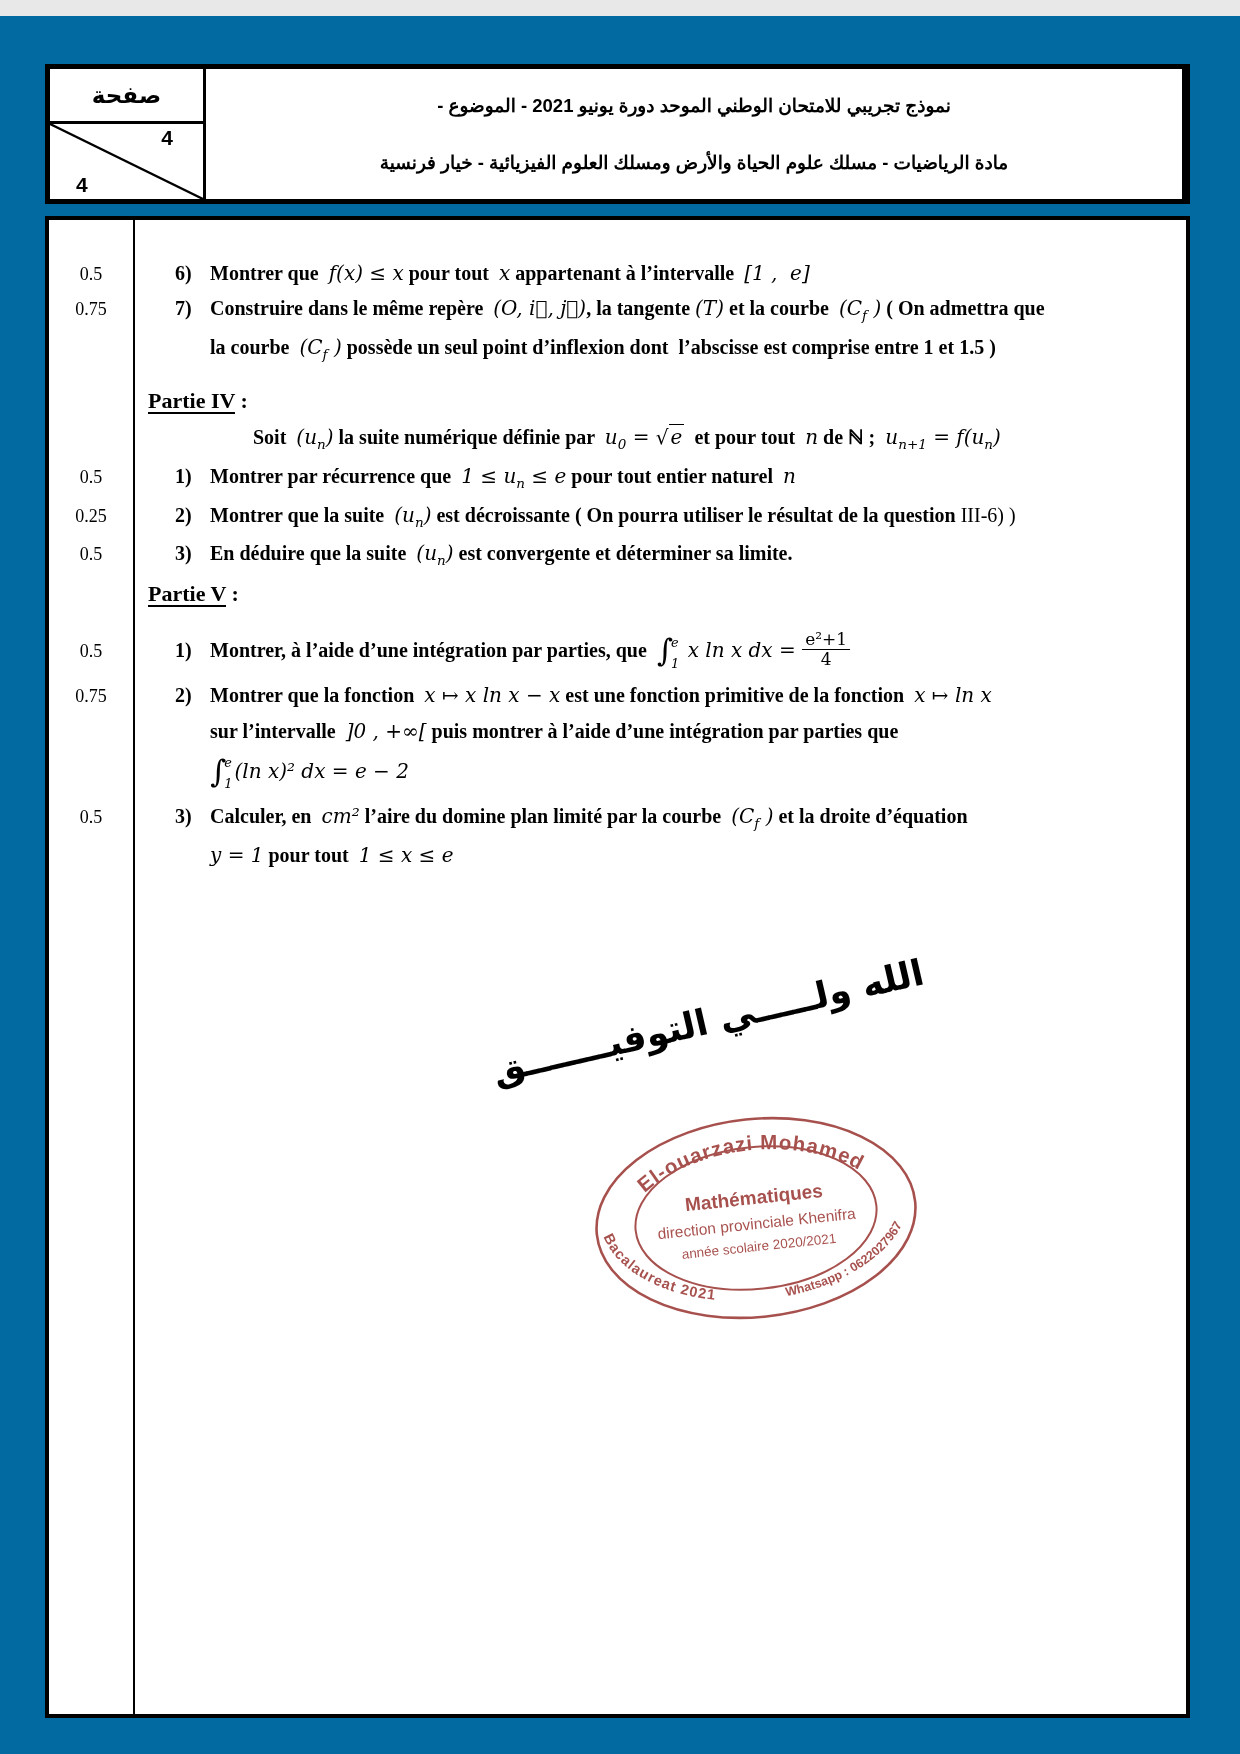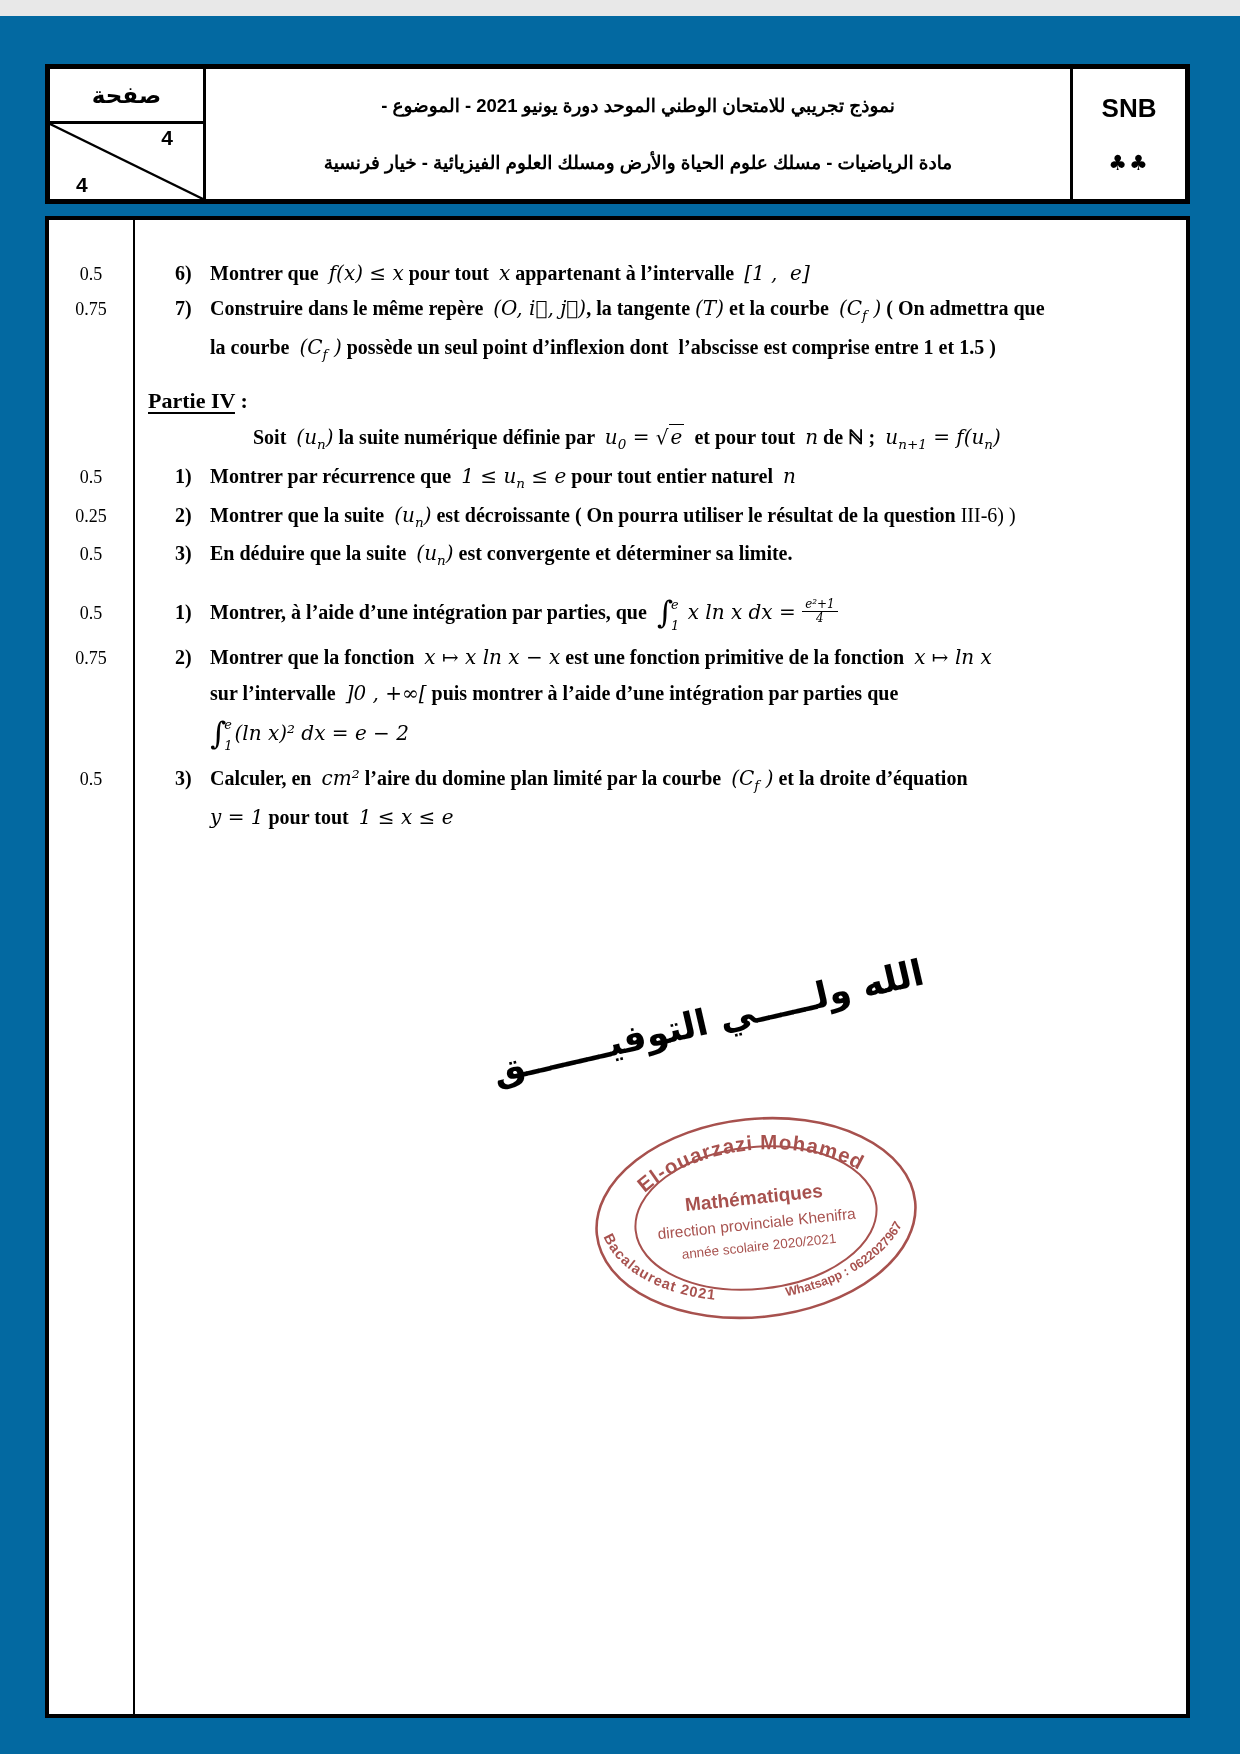--- a/index.html
+++ b/index.html
@@ -46,21 +46,21 @@
   .marker { display:inline-block; min-width:35px; font-weight:bold; }
   .section-title { font-size:22px; font-weight:bold; text-decoration:underline; text-decoration-thickness:2px; text-underline-offset:4px; }
   .section-colon { font-size:22px; font-weight:bold; }
 
   .seg-t { font-weight:bold; }
   .seg-r { font-weight:normal; }
   .seg-m { font-family:"DejaVu Serif", serif; font-style:italic; font-weight:normal; }
   .seg-sub { font-family:"DejaVu Serif", serif; font-style:italic; font-weight:normal;
     font-size:13.5px; vertical-align:-5px; }
   .frac { display:inline-block; vertical-align:middle; transform:translateY(-3px); text-align:center;
-    font-family:"DejaVu Serif", serif; font-style:italic; font-weight:normal; font-size:12px; line-height:1.12; }
+    font-family:"DejaVu Serif", serif; font-weight:normal; font-size:17px; line-height:1.12; }
   .frac .den { display:block; border-top:1.6px solid #000; }
   .frac .num { display:block; padding:0 3px; }
   .intg { white-space:nowrap; font-weight:normal; }
   .isym { font-family:"DejaVu Serif", serif; font-size:31px; vertical-align:middle; display:inline-block; transform:translateY(-2px); }
   .ibnd { display:inline-flex; flex-direction:column; justify-content:space-between; height:34px;
     vertical-align:middle; font-family:"DejaVu Serif", serif; font-style:italic; font-size:13px;
     line-height:1; margin-left:-2px; margin-right:2px; transform:translateY(0px); }
   .sqrt { font-family:"DejaVu Serif", serif; font-weight:normal; }
   .rsign { font-style:normal; }
   .rad { font-style:italic; border-top:1.7px solid #000; padding:0 2px; }
@@ -88,24 +88,20 @@
           <line x1="0" y1="0" x2="156" y2="77" stroke="#000" stroke-width="2.4"></line>
         </svg>
         <span class="num-top">4</span>
         <span class="num-bottom">4</span>
       </div>
     </div>
     <div class="h-cell3">
       <div>نموذج تجريبي للامتحان الوطني الموحد دورة يونيو 2021 - الموضوع -</div>
       <div>مادة الرياضيات - مسلك علوم الحياة والأرض ومسلك العلوم الفيزيائية - خيار فرنسية</div>
     </div>
-    <div class="h-cell4">
-      <span>SNB</span>
-      <span class="clubs">♣♣</span>
-    </div>
   </div>
 
   <div class="body-box">
     <div class="v-divider"></div>
     <div id="lines">
         <div class="row g1">
           <div class="score">0.5</div>
           <div class="lc"><span class="marker">6)</span><span class="seg-t">Montrer que  </span><span class="seg-m">f(x) ≤ x</span><span class="seg-t"> pour tout  </span><span class="seg-m">x</span><span class="seg-t"> appartenant à l’intervalle  </span><span class="seg-m">[1 ,  e]</span></div>
         </div>
         <div class="row">
@@ -128,20 +124,24 @@
           <div class="score">0.5</div>
           <div class="lc"><span class="marker">1)</span><span class="seg-t">Montrer par récurrence que  </span><span class="seg-m">1 ≤ u</span><span class="seg-sub">n</span><span class="seg-m"> ≤ e</span><span class="seg-t"> pour tout entier naturel  </span><span class="seg-m">n</span></div>
         </div>
         <div class="row">
           <div class="score">0.25</div>
           <div class="lc"><span class="marker">2)</span><span class="seg-t">Montrer que la suite  </span><span class="seg-m">(u</span><span class="seg-sub">n</span><span class="seg-m">)</span><span class="seg-t"> est décroissante ( On pourra utiliser le résultat de la question </span><span class="seg-r">III-6) )</span></div>
         </div>
         <div class="row">
           <div class="score">0.5</div>
           <div class="lc"><span class="marker">3)</span><span class="seg-t">En déduire que la suite  </span><span class="seg-m">(u</span><span class="seg-sub">n</span><span class="seg-m">)</span><span class="seg-t"> est convergente et déterminer sa limite.</span></div>
+        </div>
+        <div class="row head">
+          <div class="score"></div>
+          <div class="lc"><span class="section-title">Partie V</span><span class="section-colon"> :</span></div>
         </div>
         <div class="row g3">
           <div class="score">0.5</div>
           <div class="lc"><span class="marker">1)</span><span class="seg-t">Montrer, à l’aide d’une intégration par parties, que  </span><span class="intg"><span class="isym">∫</span><span class="ibnd">
                 <span class="ihi">e</span>
                 <span class="ilo">1</span>
               </span></span><span class="seg-m"> x ln x dx = </span><span class="frac"><span class="num">e²+1</span><span class="den">4</span></span></div>
         </div>
         <div class="row">
           <div class="score">0.75</div>

